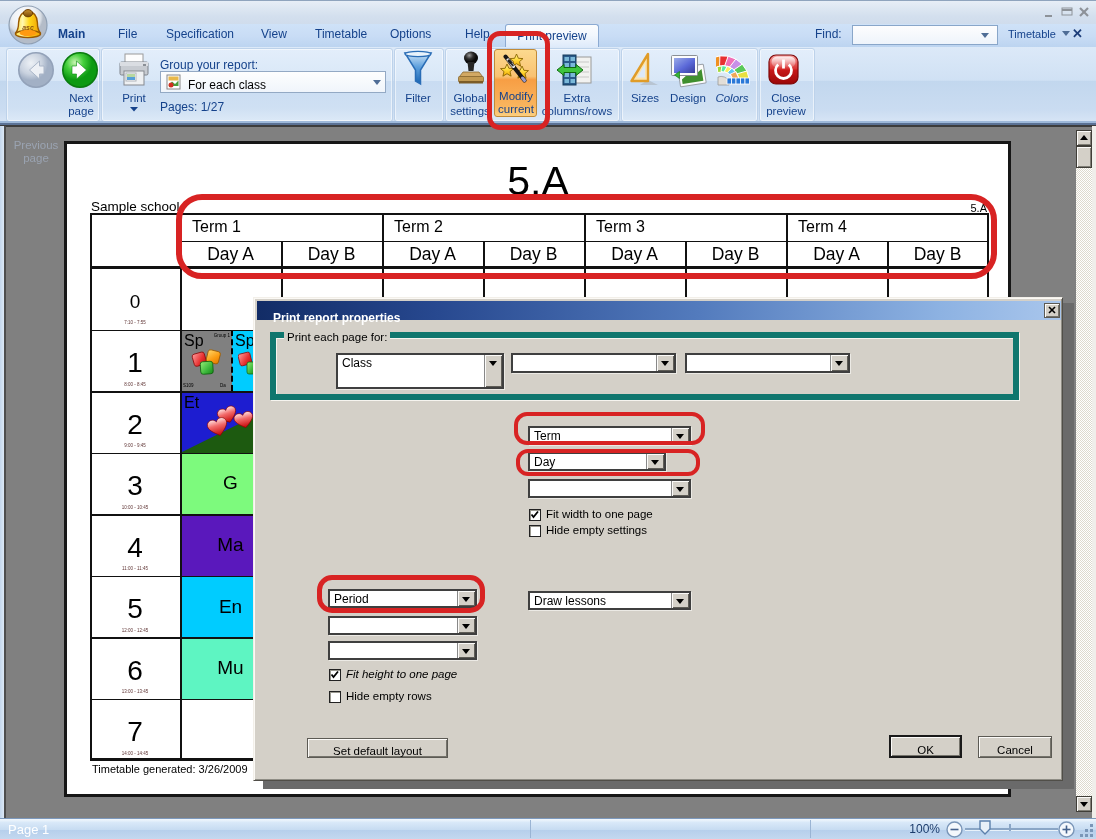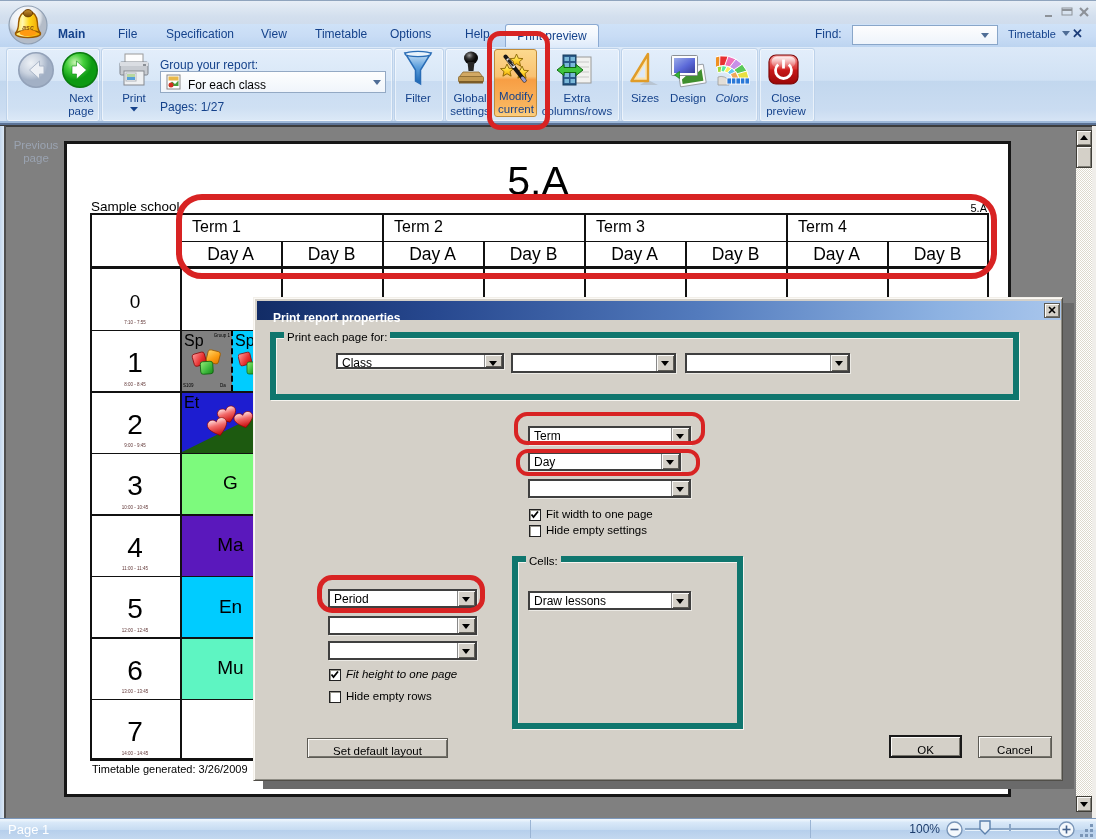--- a/index.html
+++ b/index.html
@@ -476,35 +476,35 @@
         <svg width="14" height="13" style="position:absolute;left:0;top:0">
           <g stroke="#000" stroke-width="1.6">
             <line x1="4" y1="3" x2="10" y2="9"></line>
             <line x1="10" y1="3" x2="4" y2="9"></line>
           </g>
         </svg>
       </div>
 <div class="ab gbox" style="left:16px;top:34px;width:737px;height:56px;">
         <div class="glbl">Print each page for:</div>
       </div>
-<div class="ab fld" style="left:82px;top:55px;width:168px;height:16px;">
+<div class="ab fld" style="left:82px;top:55px;width:168px;height:36px;">
         <span>Class</span>
         <div class="cbtn"></div>
       </div>
 <div class="ab fld" style="left:257px;top:55px;width:165px;height:20px;">
         <div class="cbtn"></div>
       </div>
 <div class="ab fld" style="left:431px;top:55px;width:165px;height:20px;">
         <div class="cbtn"></div>
       </div>
 <div class="ab fld" style="left:274px;top:128px;width:163px;height:19px;">
         <span>Term</span>
         <div class="cbtn"></div>
       </div>
-<div class="ab fld" style="left:274px;top:154px;width:153px;height:19px;">
+<div class="ab fld" style="left:274px;top:154px;width:138px;height:19px;">
         <span>Day</span>
         <div class="cbtn"></div>
       </div>
 <div class="ab fld" style="left:274px;top:181px;width:163px;height:19px;">
         <div class="cbtn"></div>
       </div>
 <div class="ab chk" style="left:275px;top:211px;">
         <svg width="12" height="12" style="position:absolute;left:-1px;top:-1px">
           <path d="M2.5 5.5 L4.5 8 L9 2.5" stroke="#000" stroke-width="1.8" fill="none"></path>
         </svg>
@@ -523,23 +523,20 @@
         <div class="cbtn"></div>
       </div>
 <div class="ab chk" style="left:75px;top:371px;">
         <svg width="12" height="12" style="position:absolute;left:-1px;top:-1px">
           <path d="M2.5 5.5 L4.5 8 L9 2.5" stroke="#000" stroke-width="1.8" fill="none"></path>
         </svg>
       </div>
 <div class="ab clbl" style="left:92px;top:370px;font-style:italic;">Fit height to one page</div>
 <div class="ab chk" style="left:75px;top:393px;"></div>
 <div class="ab clbl" style="left:92px;top:392px;">Hide empty rows</div>
-<div class="ab gbox" style="left:258px;top:258px;width:219px;height:161px;">
-        <div class="glbl">Cells:</div>
-      </div>
 <div class="ab fld" style="left:274px;top:293px;width:163px;height:19px;">
         <span>Draw lessons</span>
         <div class="cbtn"></div>
       </div>
 <div class="ab wbtn" style="left:53px;top:440px;width:141px;height:20px;text-align:center;"><span style="font-size:11.5px;position:relative;top:2px;">Set default layout</span></div>
 <div class="ab" style="left:635px;top:437px;width:73px;height:23px;border:2px solid #1a1a1a;background:#d4d0c8;box-shadow:inset 1px 1px 0 #fcfbf9,inset -1px -1px 0 #75736b;box-sizing:border-box;text-align:center;"><span style="font-size:11.5px;position:relative;top:3px;">OK</span></div>
 <div class="ab wbtn" style="left:724px;top:438px;width:74px;height:22px;text-align:center;"><span style="font-size:11.5px;position:relative;top:3px;">Cancel</span></div>
 </div>
 <div class="ab ring" style="left:487px;top:31px;width:63px;height:99px;border-radius:13px;"></div>
 <div class="ab ring" style="left:176px;top:194px;width:821px;height:85px;border-width:6px;border-radius:26px;"></div>

